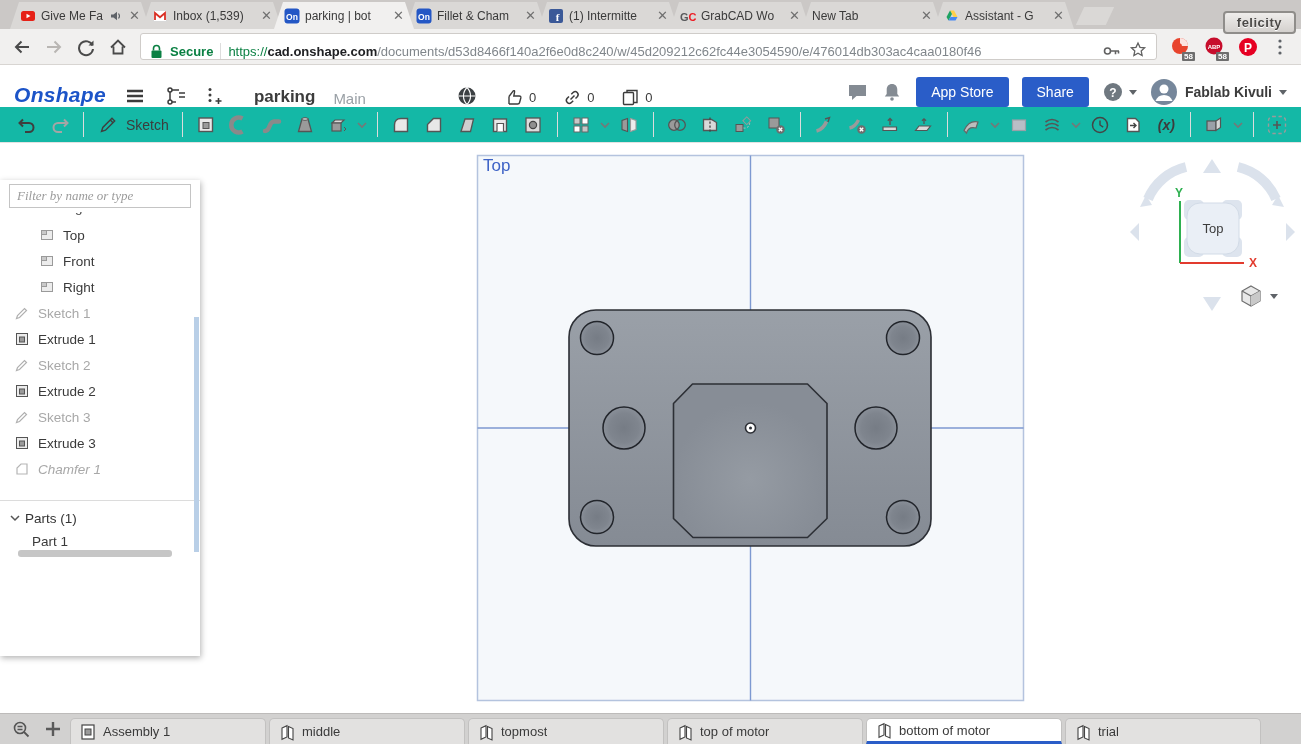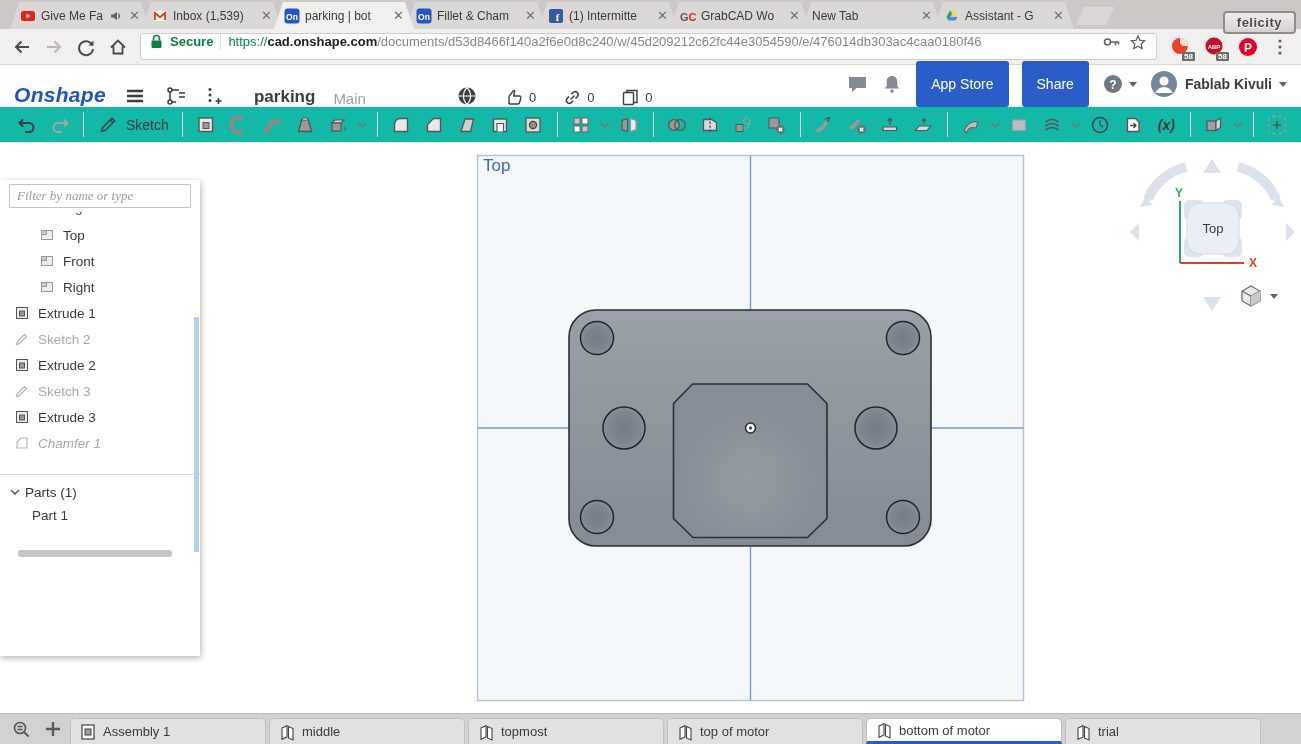--- a/index.html
+++ b/index.html
@@ -9,36 +9,36 @@
 .btab-c{height:27px;width:140px;display:flex;align-items:center;gap:5px;padding:0 8px 0 10px;background:#dad8d6;clip-path:polygon(9px 0,calc(100% - 9px) 0,100% 100%,0 100%);margin-right:-8px;font-size:12px;color:#3a3a3a}
 .btab-c.active{background:#f1f0ef;z-index:3}
 .btab-c .ttl{flex:1;white-space:nowrap;overflow:hidden}
 .btab-c .x{color:#6f6f6f;font-size:13px;flex:0 0 auto;padding:0 2px}
 .fav{width:16px;height:16px;flex:0 0 auto;display:flex;align-items:center;justify-content:center;font-weight:bold}
 .newtab-btn{width:30px;height:18px;background:#dad8d6;transform:skewX(-25deg);margin-left:14px;margin-bottom:4px}
 .wmlabel{position:absolute;right:5px;top:11px;padding:2px 12px;border:2px solid #8f8d8a;border-radius:4px;background:linear-gradient(#efedeb,#d4d1ce);font-size:13px;font-weight:bold;color:#4c4a48;text-shadow:0 1px 0 #fff;letter-spacing:.5px}
 
 .urlbar{height:36px;background:#f1f0ef;display:flex;align-items:center;gap:12px;padding:0 12px;border-bottom:1px solid #d8d5d2}
 .navico{width:20px;height:20px;flex:0 0 auto}
-.urlfield{flex:1;height:27px;background:#fff;border:1px solid #cfccc9;border-radius:3px;display:flex;align-items:flex-start;gap:7px;padding:0 9px;font-size:13px;overflow:hidden}
+.urlfield{flex:1;height:27px;background:#fff;border:1px solid #cfccc9;border-radius:3px;display:flex;align-items:flex-end;gap:7px;padding:0 9px;font-size:13px;overflow:hidden}
 .sec{color:#0b8043;font-weight:bold}
 .usep{width:1px;height:16px;background:#ddd}
 .uurl{white-space:nowrap;overflow:hidden;flex:1}
 .uurl .sch{color:#0b8043}.uurl .host{color:#202124;font-weight:bold}.uurl .path{color:#80868b}
 .extico{width:22px;height:22px;position:relative;flex:0 0 auto}
 .badge{position:absolute;right:-4px;bottom:-3px;background:#6e6e6e;color:#fff;font-size:8px;padding:0 2px;border-radius:1px;font-weight:bold}
 
 .osheader{height:42px;background:#fff;display:flex;align-items:flex-end;gap:18px;padding:0 14px}
 .oslogo{font-size:21px;font-weight:800;color:#1c54c8;letter-spacing:.3px;font-style:italic}
 .hico{width:22px;height:22px;flex:0 0 auto}
 .doctitle{font-size:17px;font-weight:bold;color:#3c3c3c;margin-left:10px}
 .wsname{font-size:15px;color:#9aa0a6}
 .cnt{display:flex;align-items:center;gap:5px;font-size:13px;color:#3c3c3c;margin-left:8px}
 .hright{margin-left:auto;display:flex;align-items:center;gap:13px}
-.bluebtn{background:#2a5dc8;color:#fff;font-size:14px;padding:15px 15px;border-radius:3px;border:none;font-family:inherit}
+.bluebtn{background:#2a5dc8;color:#fff;font-size:14px;padding:7px 15px;border-radius:3px;border:none;font-family:inherit}
 .uname{font-size:14px;color:#3c3c3c;font-weight:bold}
 .caret{width:0;height:0;border-left:4px solid transparent;border-right:4px solid transparent;border-top:5px solid #5f6368;display:inline-block}
 
 .toolbar{height:36px;background:#14b8a6;border-bottom:1px solid #e2e2e2;display:flex;align-items:center;padding:0 10px}
 .tool{width:33px;height:30px;display:flex;align-items:center;justify-content:center;flex:0 0 auto}
 .tool.narrow{width:15px}
 .tsep{width:1px;height:25px;background:#dcdcdc;margin:0 7px;flex:0 0 auto}
 .sketchlbl{font-size:14px;color:#3c3c3c;margin:0 6px 0 2px}
 .varlbl{font-size:14px;font-weight:bold;font-style:italic;color:#3c3c3c}
 
@@ -629,20 +629,26 @@
           </svg>
         <span>Front</span>
       </div>
       <div class="frow ind">
         <svg class="fico" width="16" height="16">
             <rect x="2.5" y="3.5" width="11" height="9" fill="#ececec" stroke="#9a9a9a"></rect>
             <rect x="2.5" y="3.5" width="5" height="4" fill="#c9c9c9" stroke="#9a9a9a"></rect>
           </svg>
         <span>Right</span>
       </div>
+      <div class="frow muted">
+        <svg class="fico" width="16" height="16">
+            <path d="M2.5 13.5 l1-3 L10.5 3.5 l2 2 -7 7 -3 1 Z" stroke="#b0b0b0" fill="none" stroke-width="1.2"></path>
+          </svg>
+        <span>Sketch 1</span>
+      </div>
       <div class="frow">
         <svg class="fico" width="16" height="16">
             <rect x="2.5" y="2.5" width="11" height="11" fill="#ececec" stroke="#555"></rect>
             <rect x="5.5" y="6" width="5" height="5" fill="#9a9a9a" stroke="#555"></rect>
           </svg>
         <span>Extrude 1</span>
       </div>
       <div class="frow muted">
         <svg class="fico" width="16" height="16">
             <path d="M2.5 13.5 l1-3 L10.5 3.5 l2 2 -7 7 -3 1 Z" stroke="#b0b0b0" fill="none" stroke-width="1.2"></path>

